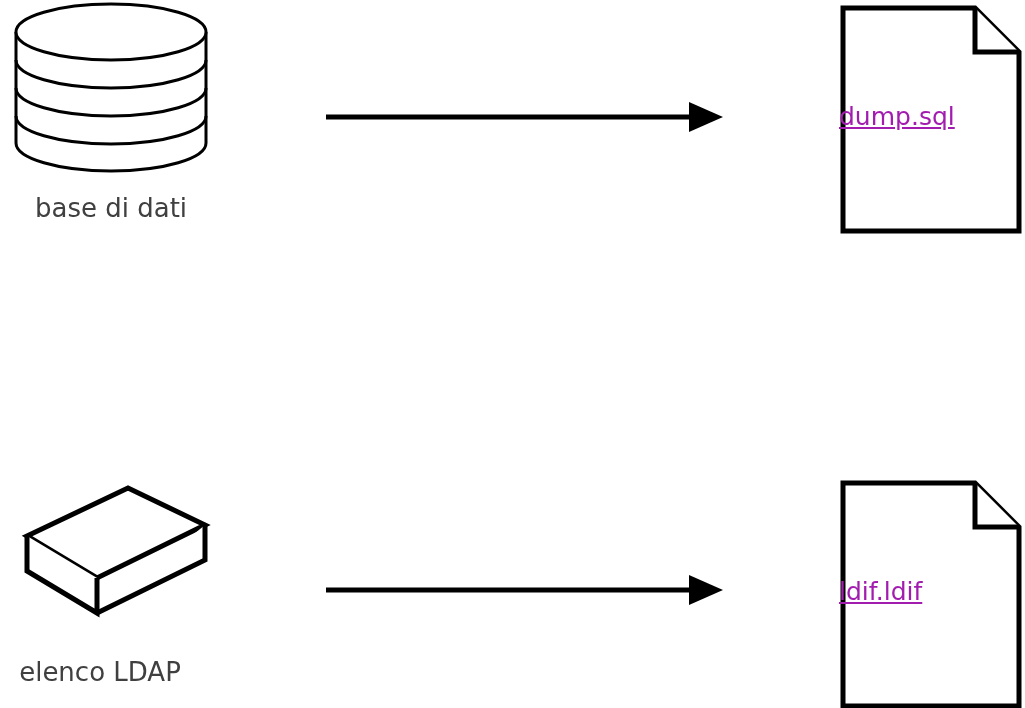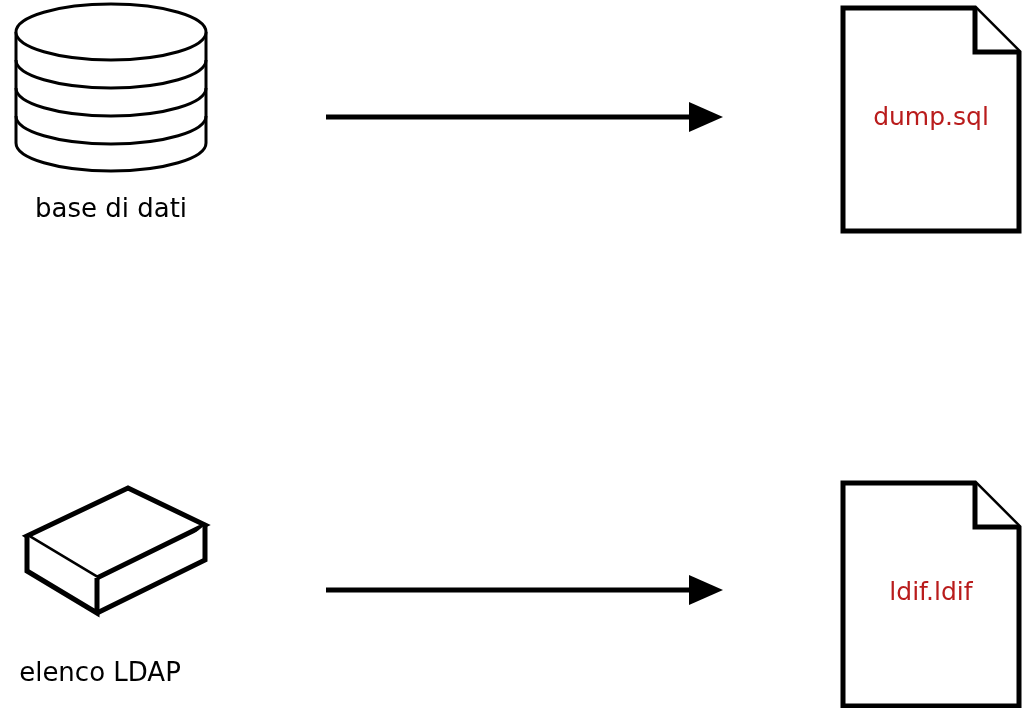--- a/index.html
+++ b/index.html
@@ -13,39 +13,40 @@
     height: 708px;
     background: #ffffff;
     overflow: hidden;
     font-family: "DejaVu Sans", "Liberation Sans", sans-serif;
     color: #000000;
   }
   .abs { position: absolute; }
   .src-label {
     position: absolute;
     font-size: 26px;
-    color: #000000;
+    color: #404040;
     text-align: center;
     white-space: nowrap;
   }
   .doc {
     position: absolute;
     width: 184px;
     height: 231px;
   }
   .doc svg { display: block; }
   .doc-label {
     position: absolute;
     left: 0;
     right: 0;
     top: 98px;
-    text-align: center;
+    text-align: left;
     font-size: 25px;
-    color: #b91c1c;
+    color: #a21caf;
     white-space: nowrap;
+    text-decoration: underline;
   }
   .icon svg, .arrow svg { display: block; }
 </style>
 </head>
 <body>
 
 <div class="canvas">
 
   <div class="abs icon" style="left:13px; top:1px;">
     <svg width="198" height="176" viewBox="0 0 198 176" aria-hidden="true">

